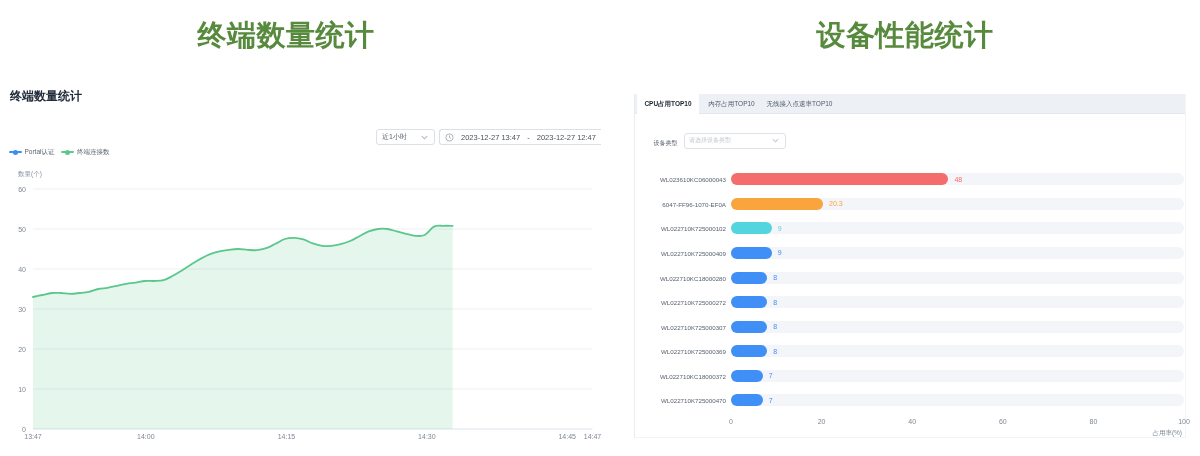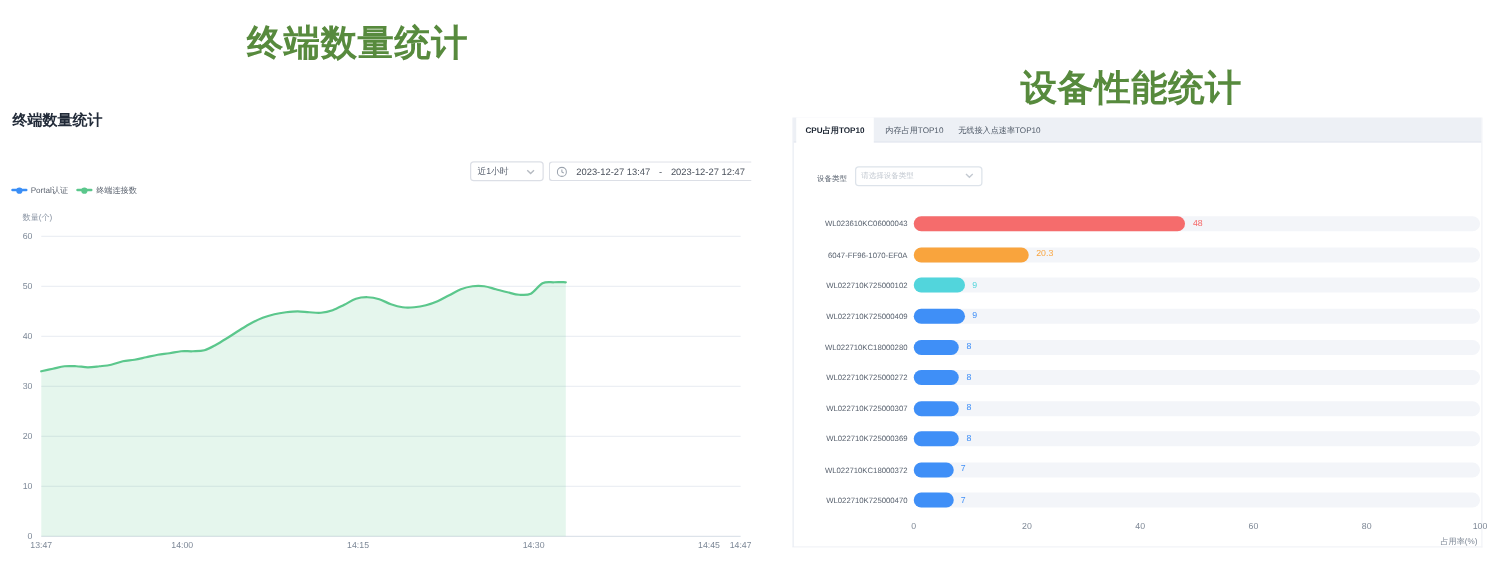--- a/index.html
+++ b/index.html
@@ -5,21 +5,21 @@
   * { margin: 0; padding: 0; box-sizing: border-box; }
   html, body { width: 1200px; height: 456px; background: #ffffff; overflow: hidden; }
   body { font-family: "Liberation Sans", sans-serif; position: relative; }
 
   .big-title {
     position: absolute; top: 17px; width: 320px; text-align: center;
     font-size: 29px; font-weight: 700; letter-spacing: 0.5px;
     line-height: 37px; color: #578a3d;
   }
   #left-big-title { left: 126px; }
-  #right-big-title { left: 745px; margin-top: 36px; }
+  #right-big-title { left: 745px; }
 
   
   .left-card { position: absolute; left: 0; top: 80px; width: 601px; height: 376px; overflow: hidden; background: #fff; }
   .left-card-title { position: absolute; left: 10px; top: 8px; font-size: 12px; font-weight: 700; color: #222b39; }
 
   .ctl-select {
     position: absolute; left: 376px; top: 49px; width: 59px; height: 16px;
     border: 1px solid #dcdfe6; border-radius: 3px; background: #fff;
     display: flex; align-items: center; cursor: pointer;
   }

